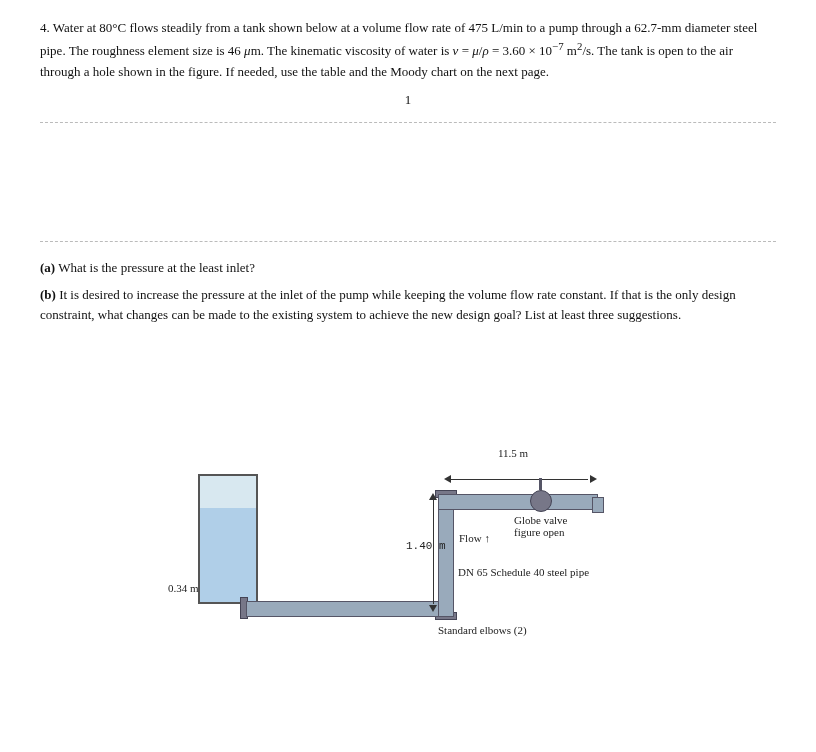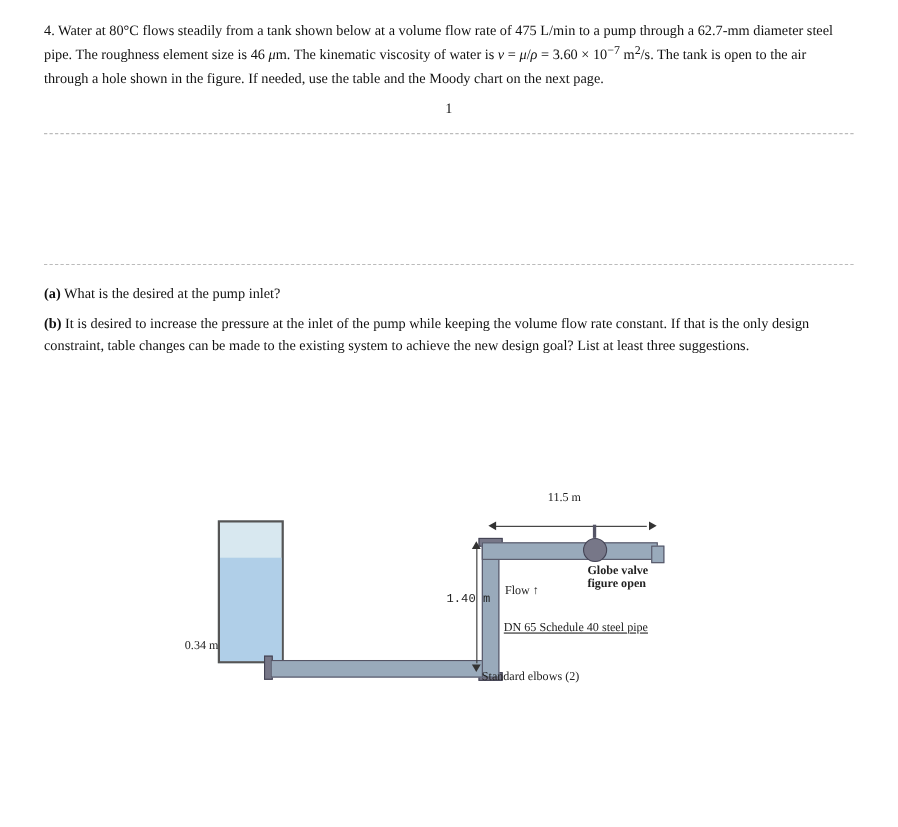--- a/index.html
+++ b/index.html
@@ -228,39 +228,37 @@
       border-right: 4px solid transparent;
       border-top: 7px solid #333;
     }
     
     .pipe-label {
       position: absolute;
       left: 300px;
       top: 222px;
       font-size: 11px;
       color: #222;
-      text-decoration: underline;
     }
     
     .elbow-label {
       position: absolute;
       left: 280px;
-      top: 266px;
+      top: 280px;
       font-size: 11px;
       color: #222;
     }
     
     .valve-label {
       position: absolute;
-      left: 376px;
+      left: 356px;
       top: 170px;
       font-size: 11px;
       color: #222;
       white-space: nowrap;
-      font-weight: bold;
     }
     
     .fitting-top {
       position: absolute;
       left: 277px;
       top: 146px;
       width: 22px;
       height: 8px;
       background: #778;
       border: 1px solid #445;
@@ -313,26 +311,26 @@
 
   <hr class="divider">
 
   <div class="blank-area"></div>
 
   <hr class="divider">
 
   <div class="sub-questions">
     <p>
       <span><b>(a)</b></span>
-      <span> What is the desired at the pump inlet?</span>
+      <span> What is the pressure at the least inlet?</span>
     </p>
     <p>
       <span><b>(b)</b></span>
       <span> It is desired to increase the pressure at the inlet of the pump while keeping the volume flow rate constant.
-      If that is the only design constraint, table changes can be made to the existing system to achieve the
+      If that is the only design constraint, what changes can be made to the existing system to achieve the
       new design goal? List at least three suggestions.</span>
     </p>
   </div>
 
   <div class="diagram-container">
     <div class="diagram">
 
       <div class="dim-line"></div>
       <div class="arrow-left"></div>
       <div class="arrow-right"></div>

